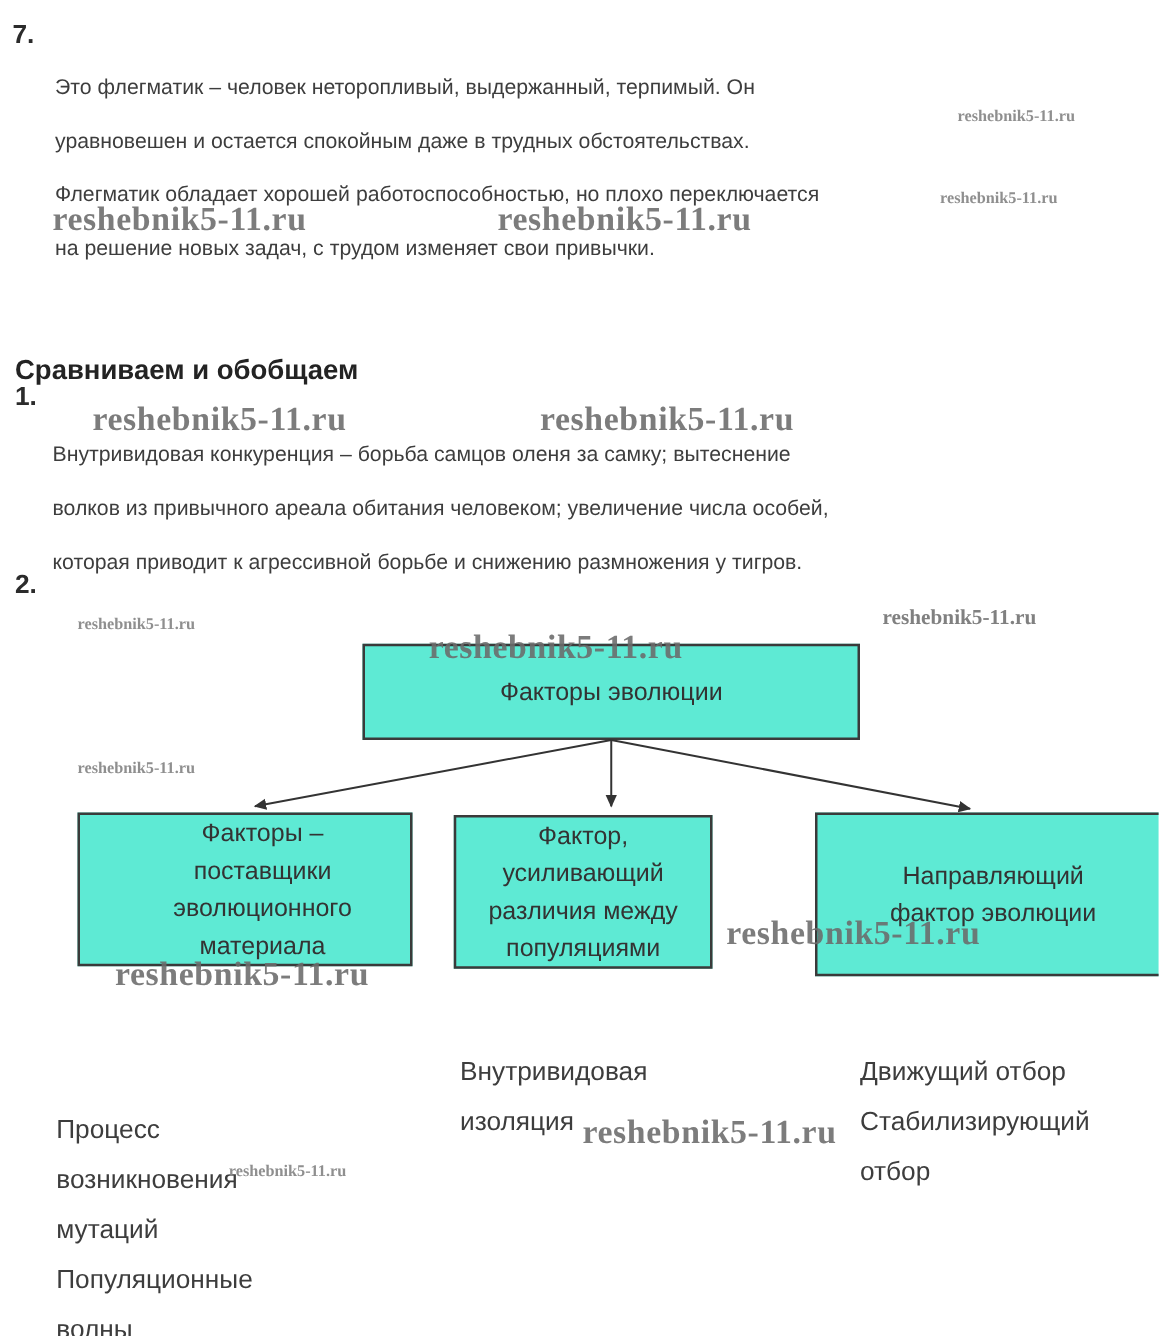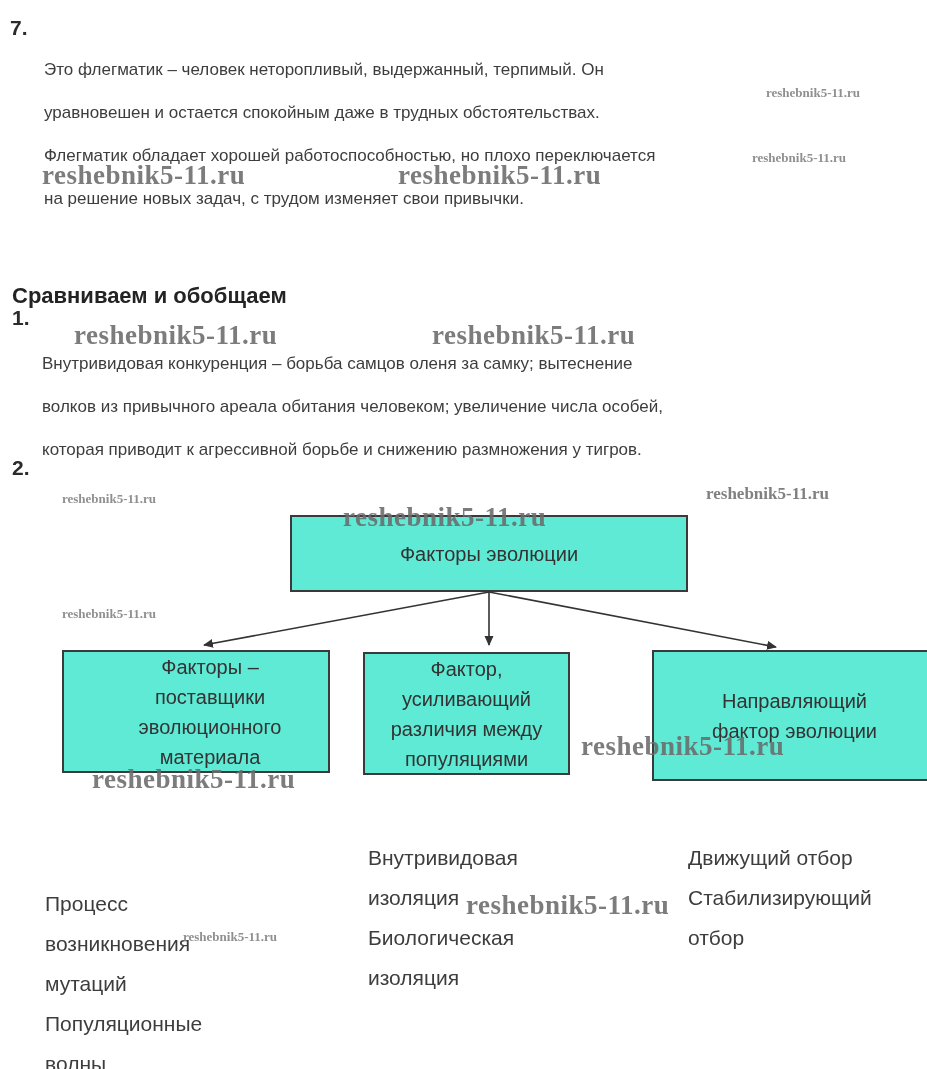--- a/index.html
+++ b/index.html
@@ -87,21 +87,20 @@
     <span>Направляющий
 фактор эволюции</span>
   </div>
 
   <div class="col" style="left:45px;top:884px;width:180px;">
     <div>Процесс возникновения мутаций</div>
     <div>Популяционные волны</div>
   </div>
   <div class="col" style="left:368px;top:838px;width:190px;">
     <div>Внутривидовая изоляция</div>
-    <div>Биологическая изоляция</div>
   </div>
   <div class="col" style="left:688px;top:838px;width:228px;">
     <div>Движущий отбор</div>
     <div>Стабилизирующий отбор</div>
   </div>
 
   <div class="wm small" style="left:766px;top:85px;">reshebnik5-11.ru</div>
   <div class="wm small" style="left:752px;top:150px;">reshebnik5-11.ru</div>
   <div class="wm large" style="left:42px;top:160px;">reshebnik5-11.ru</div>
   <div class="wm large" style="left:398px;top:160px;">reshebnik5-11.ru</div>

